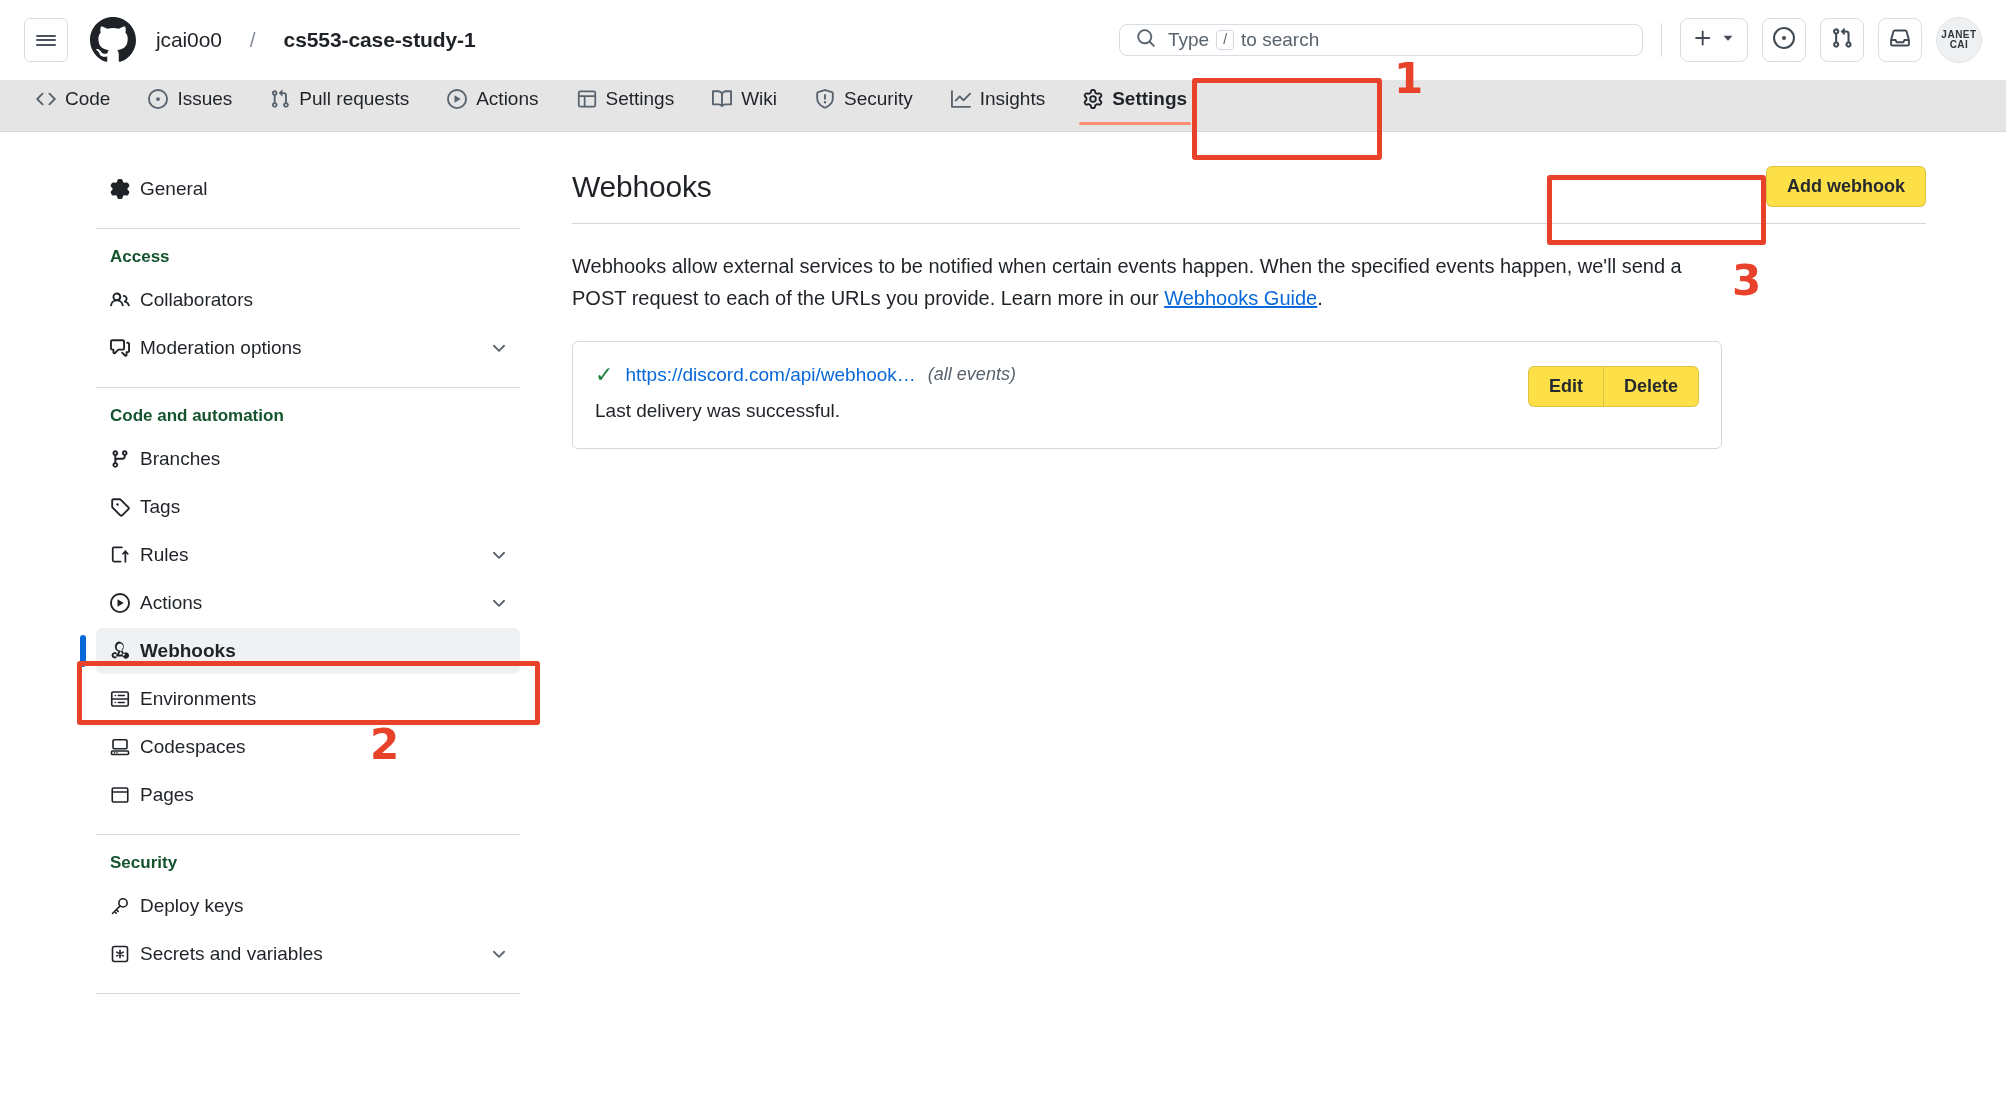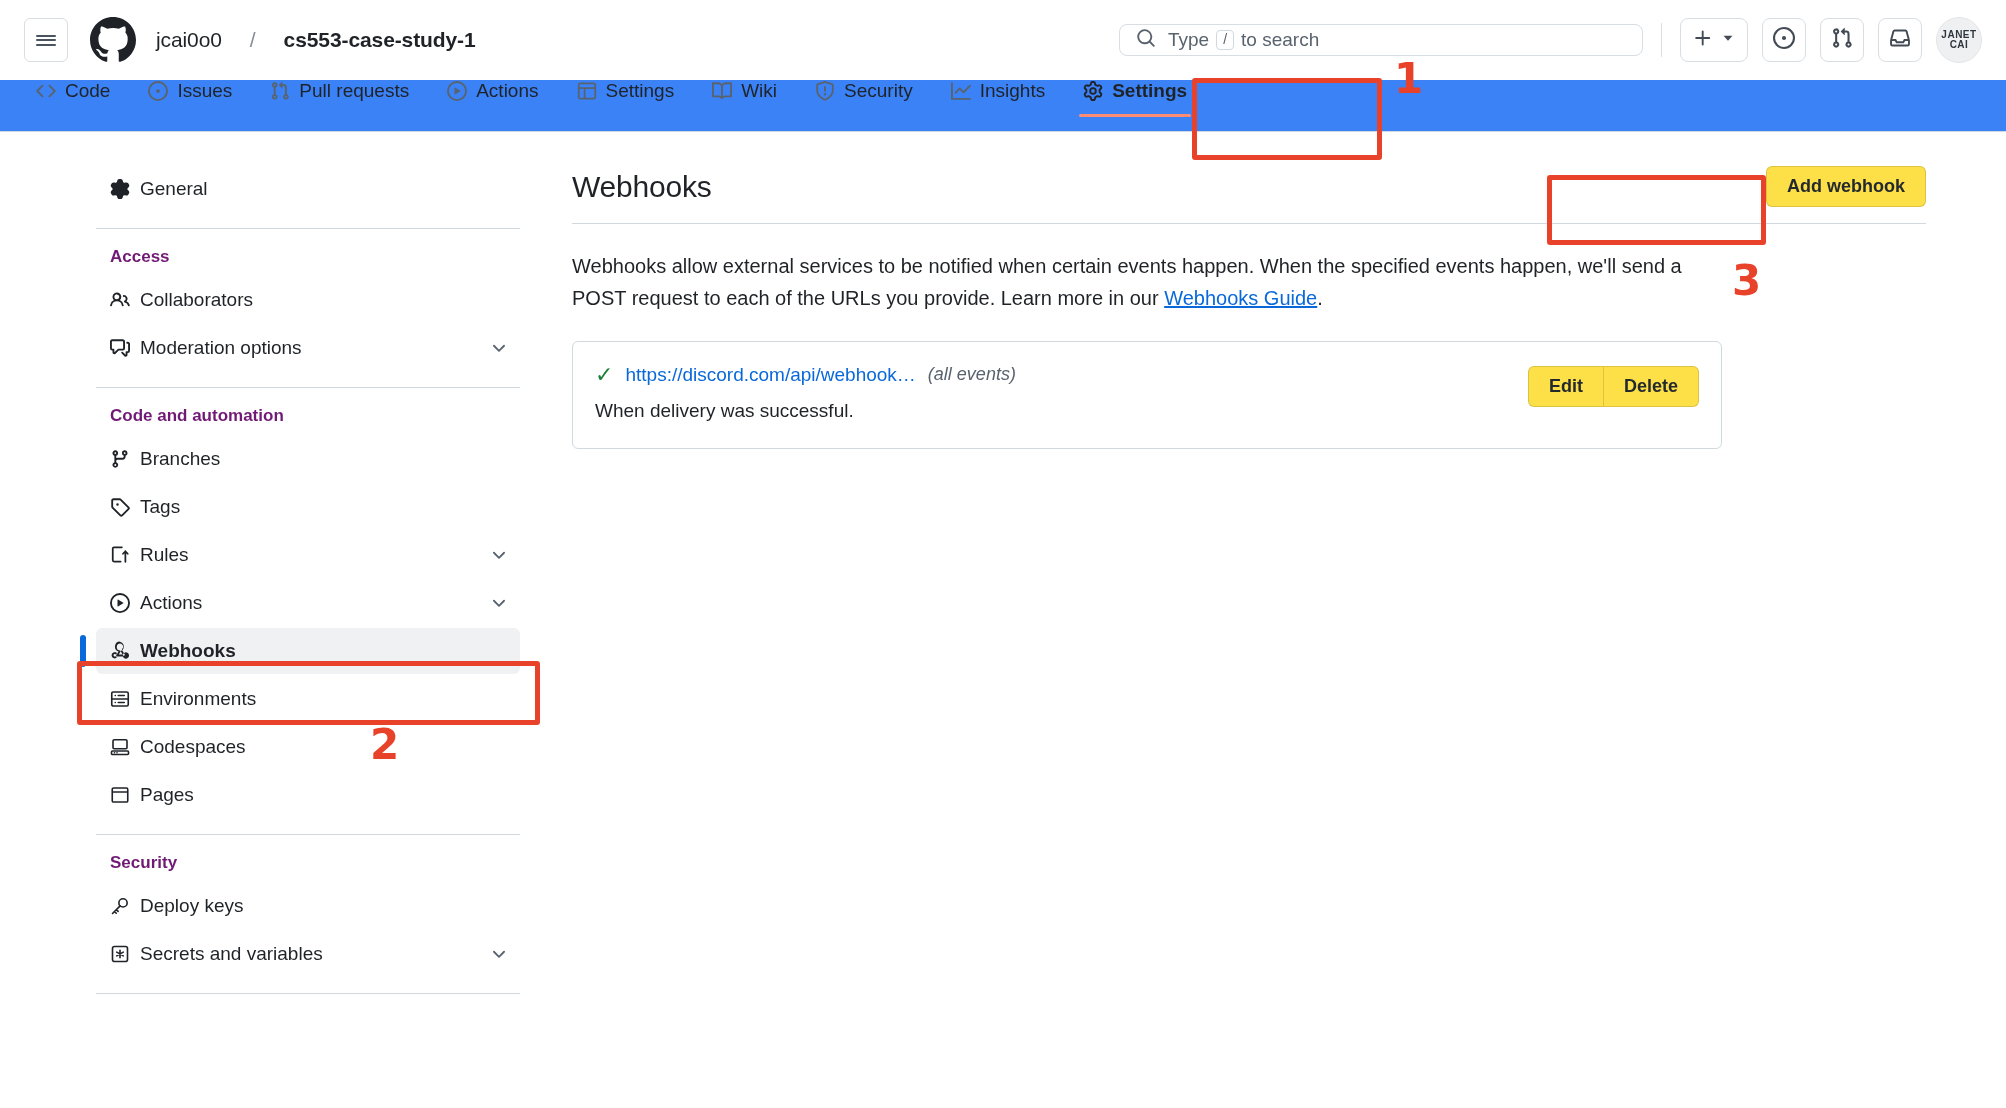--- a/index.html
+++ b/index.html
@@ -75,23 +75,23 @@
     overflow:hidden;
     font-size: 10px; font-weight: 700; color: #30363d; line-height: 1.05;
     letter-spacing: 0.5px;
     cursor: pointer;
   }
 
   
   .repo-nav {
     position: relative;
     height: 52px;
-    background: #3b82f6;
+    background: #e5e5e5;
     border-bottom: 1px solid #d1d9e0;
-    display: flex; align-items: flex-start;
+    display: flex; align-items: center;
     padding: 0 24px;
   }
   .nav-item {
     display:flex; align-items:center; gap: 9px;
     padding: 0 12px 14px 12px;
     margin-right: 14px;
     font-size: 19px; color:#1f2328;
     cursor: pointer;
     position: relative;
     white-space: nowrap;
@@ -122,21 +122,21 @@
   }
   .side-item .s-ico { width: 30px; color:#1f2328; display:flex; align-items:center; flex:0 0 30px; }
   .side-item .s-label { flex: 1 1 auto; }
   .side-item .s-chev { color:#59636e; display:flex; align-items:center; }
   .side-item.selected { background:#f0f1f3; font-weight:700; }
   .side-item.selected .sel-bar {
     position:absolute; left: -16px; top: 7px; bottom: 7px;
     width: 6px; border-radius: 6px; background:#0969da;
   }
   .side-divider { height:1px; background:#d1d9e0; margin: 16px 0 16px 0; }
-  .side-heading { font-size: 17px; font-weight: 700; color:#701a75; padding: 0 0 10px 14px; }
+  .side-heading { font-size: 17px; font-weight: 700; color:#14532d; padding: 0 0 10px 14px; }
   .side-group { padding-top: 2px; }
 
   
   .main-head {
     display:flex; align-items:center; justify-content:space-between;
     padding-bottom: 16px;
     border-bottom: 1px solid #d1d9e0;
     margin-bottom: 26px;
   }
   .main-title { font-size: 30px; font-weight: 400; color:#1f2328; letter-spacing:-0.2px; }
@@ -545,21 +545,21 @@
       </div>
 
       <div class="hook-list">
         <div class="hook-row">
           <div class="hook-main">
             <div class="hook-line1">
               <span class="check-ok">✓</span>
               <a class="hook-url" href="#">https://discord.com/api/webhook…</a>
               <span class="hook-events">(all events)</span>
             </div>
-            <div class="hook-line2">When delivery was successful.</div>
+            <div class="hook-line2">Last delivery was successful.</div>
           </div>
           <div class="btn-group">
             <button class="btn-default">Edit</button>
             <button class="btn-default">Delete</button>
           </div>
         </div>
       </div>
     </div>
   </div>
 

